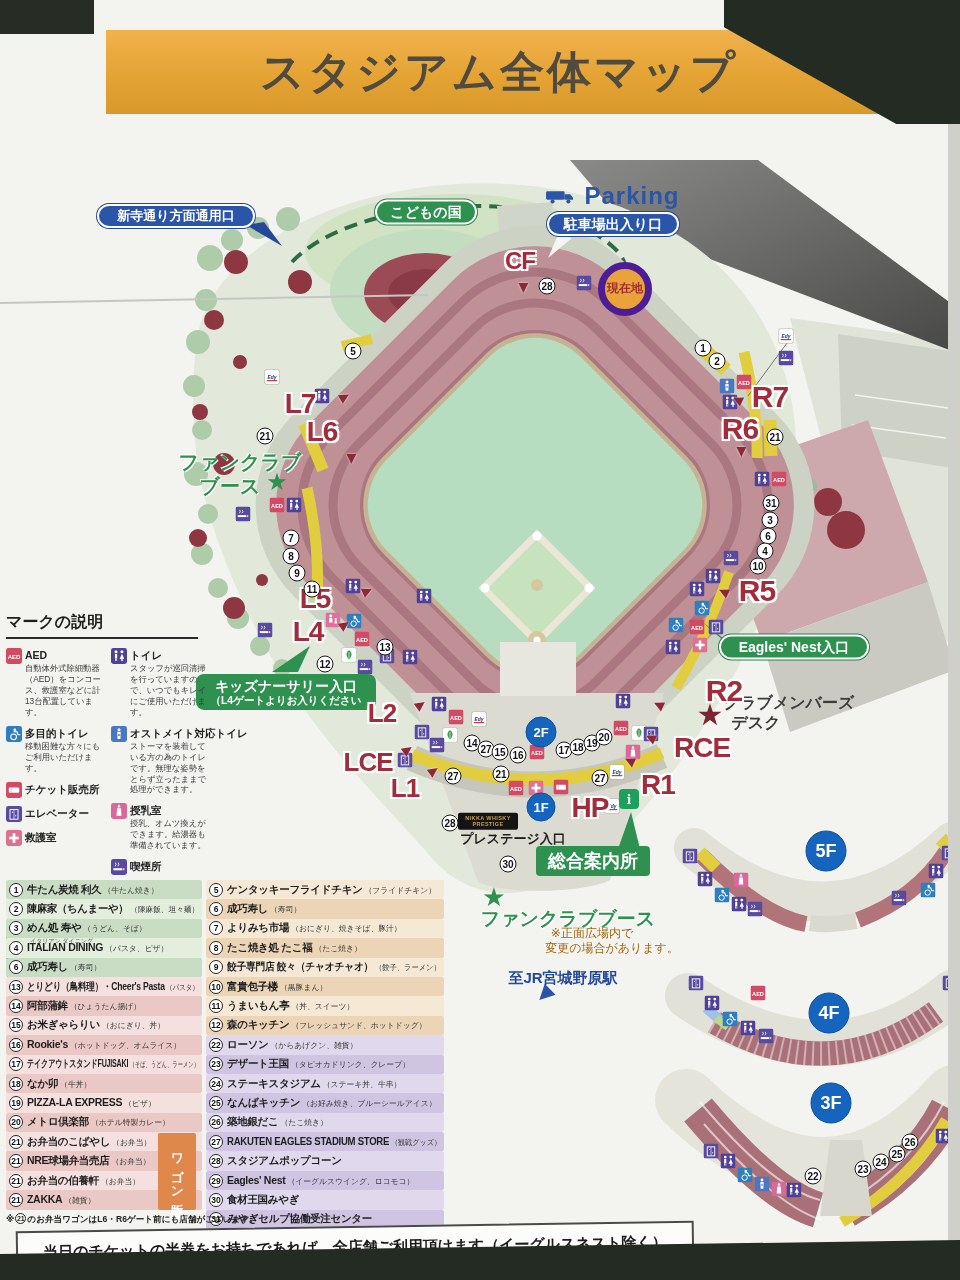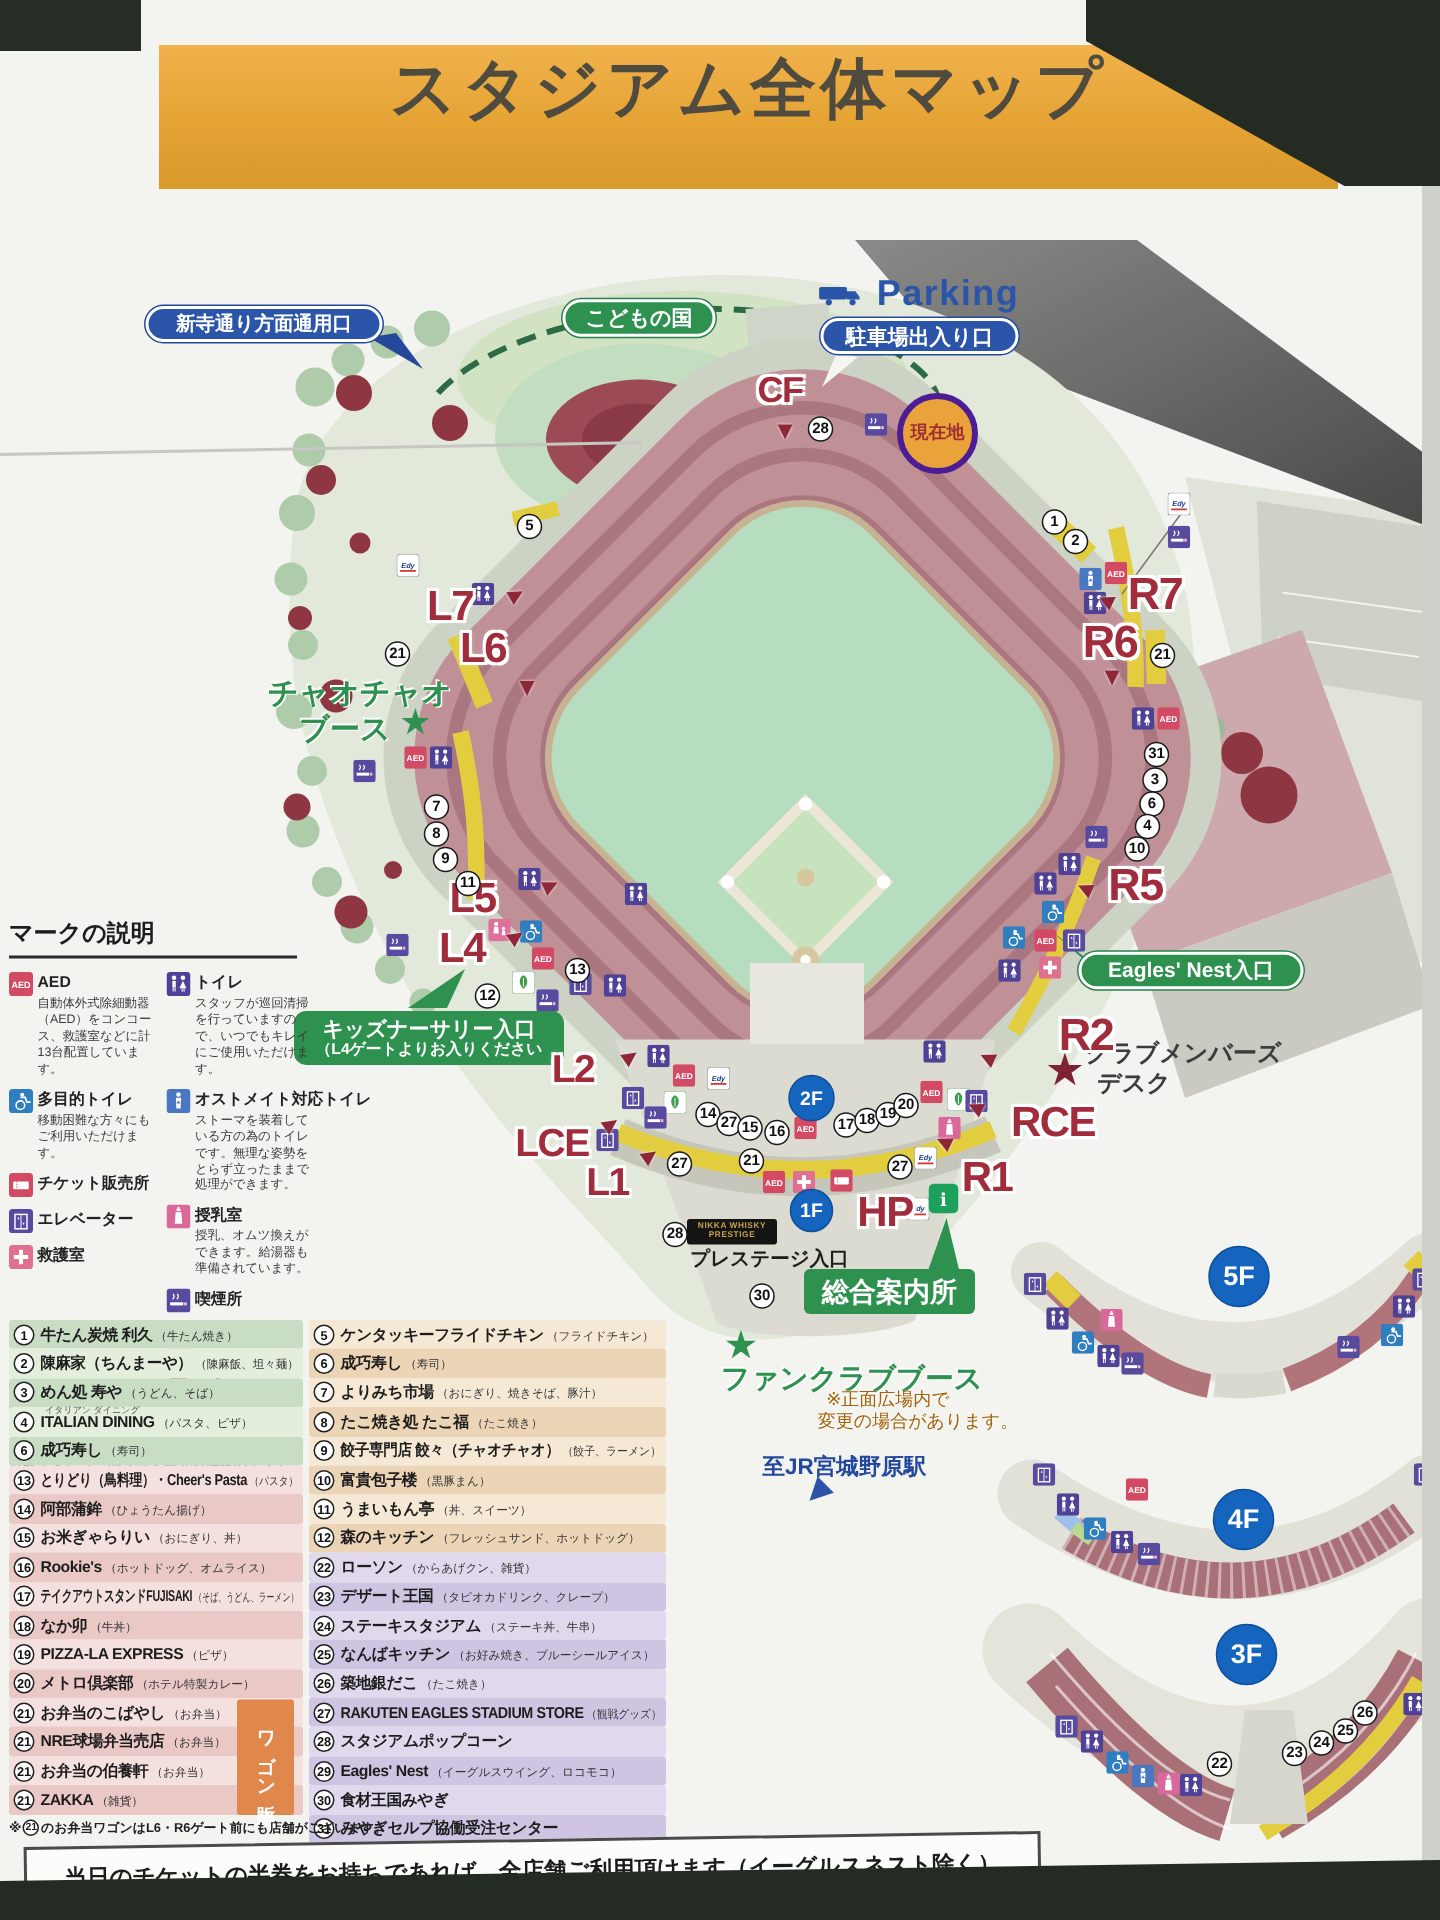--- a/index.html
+++ b/index.html
@@ -1,23 +1,23 @@
 <!DOCTYPE html>
 <html><head>
 <meta charset="utf-8">
 <style>
   html,body{margin:0;padding:0;background:#e8e8e4;}
   *{box-sizing:border-box;}
   .canvas{position:relative;width:960px;height:1280px;overflow:hidden;
     background:#f3f3f0;font-family:"Liberation Sans","DejaVu Sans",sans-serif;}
   svg.bg{position:absolute;left:0;top:0;z-index:1;}
   
-  .banner{position:absolute;left:106px;top:30px;width:786px;height:96px;z-index:40;
+  .banner{position:absolute;left:106px;top:30px;width:786px;height:84px;z-index:40;
     background:linear-gradient(180deg,#f0b24c 0%,#e5a334 55%,#d8992b 100%);
-    display:flex;align-items:flex-start;justify-content:center;}
+    display:flex;align-items:center;justify-content:center;}
   .banner-text{font-size:44px;font-weight:bold;color:#4f4b3e;letter-spacing:3px;}
   .dark{position:absolute;background:#232b22;z-index:50;}
   
   #map-layer{position:absolute;left:0;top:0;width:960px;height:1280px;z-index:10;}
   #map-layer > div, #map-layer > span{position:absolute;transform:translate(-50%,-50%);}
   .mnum{width:17px;height:17px;border-radius:50%;background:#fff;border:1.6px solid #1a1a1a;
     color:#111;font-size:10px;font-weight:bold;display:flex;align-items:center;justify-content:center;z-index:30;}
   .micon{width:15px;height:15px;z-index:25;}
   .micon svg{width:100%;height:100%;display:block;}
   .gate{font-weight:bold;color:#a02c3c;z-index:29;letter-spacing:-1px;white-space:nowrap;
@@ -25,21 +25,21 @@
   .garrow{color:#8e2738;font-size:13px;z-index:28;text-shadow:0 0 2px #fff;}
   .fbadge{background:#1565bf;color:#fff;font-weight:bold;border-radius:50%;border:1px solid #0d4f9a;
     display:flex;align-items:center;justify-content:center;z-index:26;}
   .pill{border-radius:999px;color:#fff;font-weight:bold;display:flex;align-items:center;
     justify-content:center;z-index:26;white-space:nowrap;flex-direction:column;line-height:1.15;}
   .bluepill{background:#2b55a8;border:2px solid #fff;height:24px;box-shadow:0 0 0 1px #24489a;}
   .greenpill{background:#2f9150;border:2px solid #fff;height:25px;box-shadow:0 0 0 1px #27804a;}
   .greenbox{background:#2f9150;border-radius:8px;padding:4px 6px;}
   .kidsbox .l1{font-size:14px;}.kidsbox .l2{font-size:10.5px;font-weight:bold;}
   .sougou{border-radius:4px;height:30px;}
-  .genchi{width:54px;height:54px;border-radius:50%;background:#eaa33b;border:4px solid #4c1d95;
+  .genchi{width:54px;height:54px;border-radius:50%;background:#eaa33b;border:7px solid #4c1d95;
     color:#a03030;font-size:12px;font-weight:bold;}
   .nikka{background:#141414;color:#c9a14f;border-radius:2px;font-size:5.5px;letter-spacing:.4px;
     padding:2px 3px;font-weight:bold;}
   .mtext{white-space:nowrap;z-index:27;font-weight:bold;}
   .gtext{color:#2f9150;text-shadow:1px 1px 0 #fff,-1px -1px 0 #fff;}
   .jrtext{color:#24489c;}
   .dtext{color:#3c3c3c;}
   .ptext{color:#1e1e1e;}
   .note{color:#a16207;font-weight:normal;text-shadow:0 0 2px #fff;}
   .star-green{color:#2f9150;}
@@ -1020,21 +1020,21 @@
         <span class="l2">（L4ゲートよりお入りください</span>
       </div>
       <div class="pill greenpill" style="min-width: 150px; font-size: 14px; left: 794px; top: 647px;">Eagles' Nest入口</div>
       <div class="pill greenbox sougou" style="min-width: 114px; font-size: 18px; left: 593px; top: 861px;">総合案内所</div>
       <div class="pill genchi" style="left: 625px; top: 289px;">現在地</div>
       <div class="pill nikka" style="min-width: 60px; left: 488px; top: 821px;">
         <span class="l1">NIKKA WHISKY</span>
         <span class="l2">PRESTIGE</span>
       </div>
       <div class="mtext parking" style="font-size: 24px; left: 632px; top: 196px;">Parking</div>
-      <div class="mtext gtext" style="font-size: 20px; left: 240px; top: 462px;">チャオチャオ</div>
+      <div class="mtext gtext" style="font-size: 20px; left: 240px; top: 462px;">ファンクラブ</div>
       <div class="mtext gtext" style="font-size: 20px; left: 230px; top: 486px;">ブース</div>
       <div class="mtext star-green" style="font-size: 24px; left: 277px; top: 482px;">★</div>
       <div class="mtext gtext" style="font-size: 19px; left: 568px; top: 919px;">ファンクラブブース</div>
       <div class="mtext star-green" style="font-size: 26px; left: 494px; top: 897px;">★</div>
       <div class="mtext note" style="font-size: 12px; left: 592px; top: 933px;">※正面広場内で</div>
       <div class="mtext note" style="font-size: 12px; left: 612px; top: 948px;">変更の場合があります。</div>
       <div class="mtext jrtext" style="font-size: 15px; left: 563px; top: 978px;">至JR宮城野原駅</div>
       <div class="mtext jrarrow" style="font-size: 20px; left: 546px; top: 996px; transform: translate(-50%, -50%) rotate(135deg);">▶</div>
       <div class="mtext dtext" style="font-size: 16px; left: 789px; top: 703px;">クラブメンバーズ</div>
       <div class="mtext dtext" style="font-size: 16px; left: 756px; top: 723px;">デスク</div>

